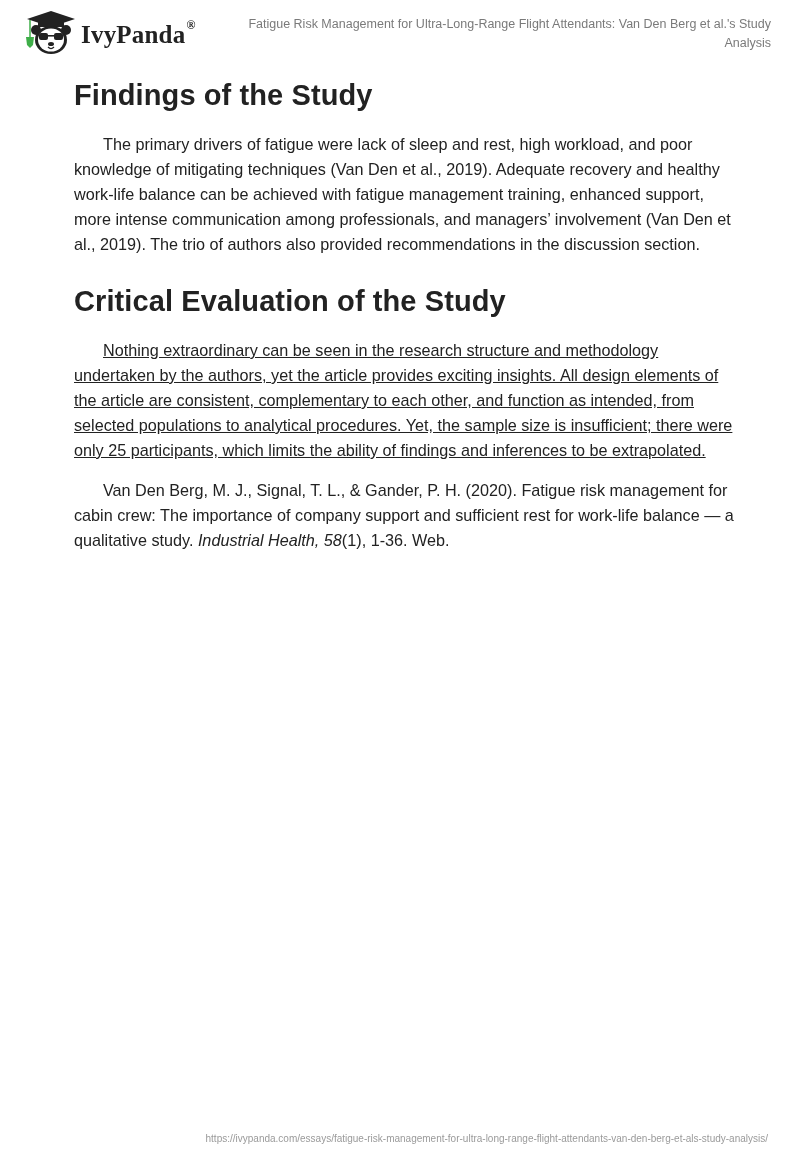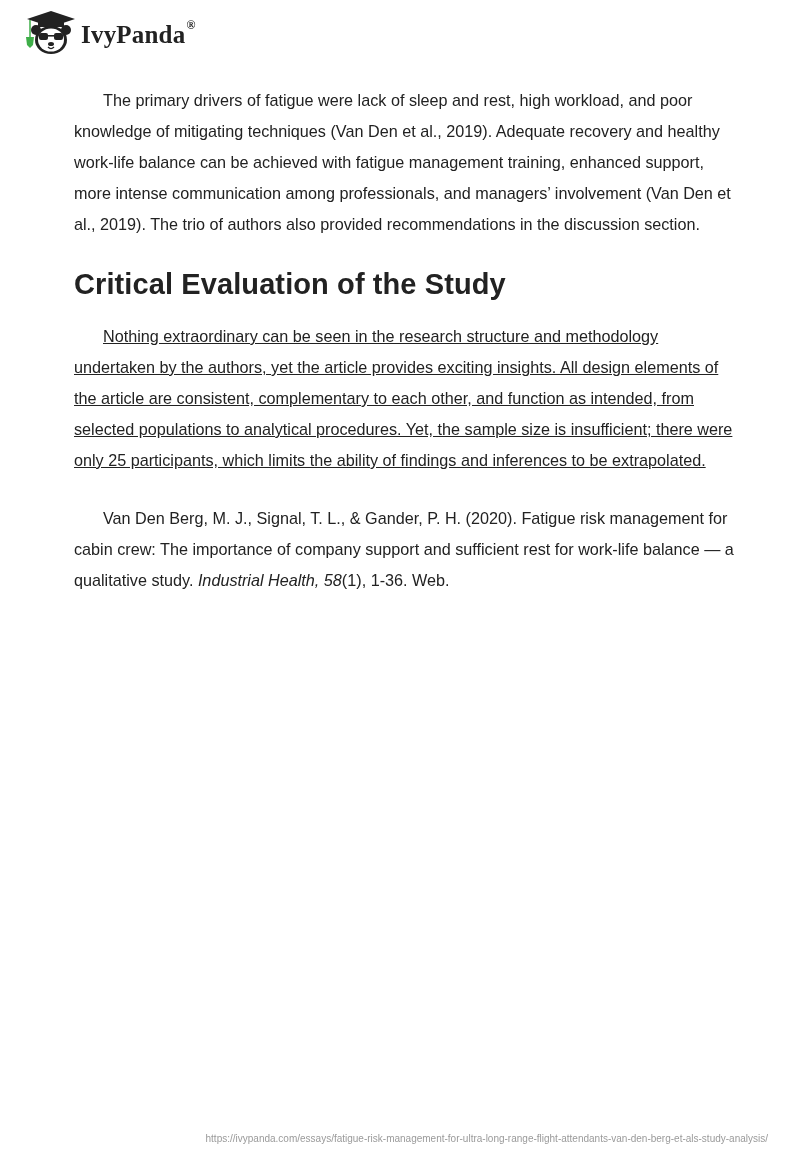--- a/index.html
+++ b/index.html
@@ -5,27 +5,27 @@
   html, body { margin: 0; padding: 0; background: #ffffff; }
   body { width: 800px; height: 1160px; position: relative; overflow: hidden; font-family: "Liberation Sans", sans-serif; color: #222222; }
   .header { position: absolute; left: 3px; top: 0; width: 800px; height: 60px; }
   .logo { position: absolute; left: 18px; top: 8px; display: flex; align-items: center; }
   .logo-icon { width: 56px; height: 48px; display: block; }
   .logo-text { font-family: "Liberation Serif", serif; font-weight: bold; font-size: 25px; color: #222222; margin-left: 4px; margin-top: 6px; letter-spacing: 0.2px; }
   .logo-text sup { font-size: 12px; vertical-align: top; position: relative; top: -3px; margin-left: 1px; }
   .doc-title { position: absolute; right: 32px; top: 15px; width: 540px; text-align: right; font-size: 12.5px; line-height: 19px; color: #7a7a7a; }
   .content { position: absolute; left: 74px; top: 70px; width: 660px; }
   h2 { font-size: 29px; font-weight: bold; color: #222222; margin: 0; line-height: 44px; letter-spacing: 0.1px; }
-  p { font-size: 16.2px; line-height: 31px; margin: 0; text-indent: 29px; color: #222222; }
+  p { font-size: 16.2px; line-height: 25px; margin: 0; text-indent: 29px; color: #222222; }
   .sec-findings h2 { margin-top: 3px; }
   .sec-findings p { margin-top: 15px; }
   .sec-critical { margin-top: 22px; }
   .sec-critical p { margin-top: 15px; text-decoration: underline; }
   .sec-reference { margin-top: 13px; }
-  .sec-reference p { margin-top: 27px; }
+  .sec-reference p { margin-top: 15px; }
   .footer-url { position: absolute; right: 32px; top: 1133px; font-size: 10px; color: #9a9a9a; white-space: nowrap; }
 </style>
 </head>
 <body>
 
 <div class="header">
   <div class="logo">
     <svg class="logo-icon" viewBox="0 0 56 48">
 
       <polygon points="6,11 30,3 54,11 30,19" fill="#222"></polygon>
@@ -42,24 +42,26 @@
 
       <rect x="18" y="25" width="9" height="7" rx="2" fill="#222"></rect>
       <rect x="33" y="25" width="9" height="7" rx="2" fill="#222"></rect>
       <rect x="26" y="27" width="8" height="1.6" fill="#222"></rect>
 
       <ellipse cx="30" cy="36" rx="3" ry="2" fill="#222"></ellipse>
       <path d="M27,39 Q30,42 33,39" stroke="#222" stroke-width="1.2" fill="none"></path>
     </svg>
     <span class="logo-text"><span>IvyPanda</span><sup>®</sup></span>
   </div>
+  <div class="doc-title">Fatigue Risk Management for Ultra-Long-Range Flight Attendants: Van Den Berg et al.'s Study Analysis</div>
 </div>
 
 <div class="content">
   <section class="sec-findings">
+    <h2>Findings of the Study</h2>
     <p>The primary drivers of fatigue were lack of sleep and rest, high workload, and poor knowledge of mitigating techniques (Van Den et al., 2019). Adequate recovery and healthy work-life balance can be achieved with fatigue management training, enhanced support, more intense communication among professionals, and managers’ involvement (Van Den et al., 2019). The trio of authors also provided recommendations in the discussion section.</p>
   </section>
 
   <section class="sec-critical">
     <h2>Critical Evaluation of the Study</h2>
     <p>Nothing extraordinary can be seen in the research structure and methodology undertaken by the authors, yet the article provides exciting insights. All design elements of the article are consistent, complementary to each other, and function as intended, from selected populations to analytical procedures. Yet, the sample size is insufficient; there were only 25 participants, which limits the ability of findings and inferences to be extrapolated.</p>
   </section>
 
   <section class="sec-reference">
     <p><span>Van Den Berg, M. J., Signal, T. L., &amp; Gander, P. H. (2020). Fatigue risk management for cabin crew: The importance of company support and sufficient rest for work-life balance — a qualitative study. </span><em>Industrial Health, 58</em><span>(1), 1-36. Web.</span></p>

